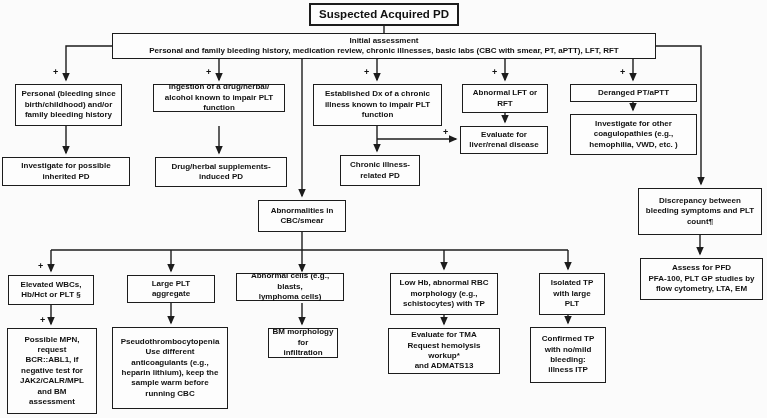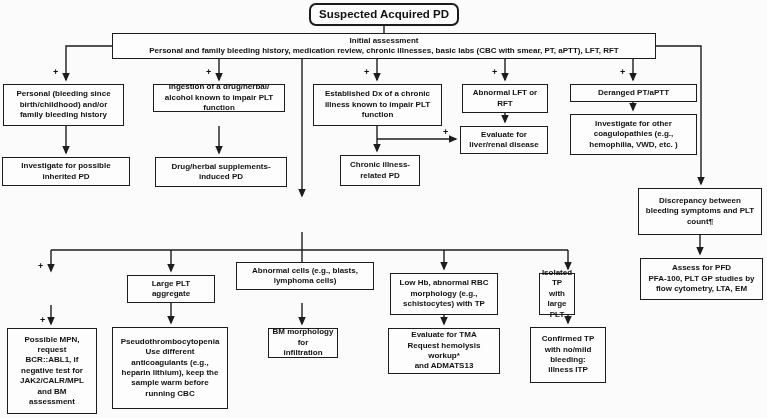--- a/index.html
+++ b/index.html
@@ -2,21 +2,21 @@
 <html><head>
 <meta charset="utf-8">
 <style>
   html,body{margin:0;padding:0;background:#fbfbfb;}
   #stage{position:relative;width:767px;height:418px;background:#fbfbfb;overflow:hidden;
          font-family:"Liberation Sans", sans-serif;color:#111;}
   .node{position:absolute;border:1.5px solid #1c1c1c;background:#fdfdfd;
         display:flex;align-items:center;justify-content:center;text-align:center;
         white-space:pre-line;font-size:8px;line-height:1.3;padding:2px 3px;
         box-sizing:border-box;font-weight:bold;}
-  .title-node{font-weight:700;font-size:11.5px;border-width:2px;white-space:nowrap;border-radius:7px;}
+  .title-node{font-weight:700;font-size:11.5px;border-width:2px;white-space:nowrap;}
   .plus{position:absolute;font-size:9px;font-weight:700;line-height:1;}
   svg.wires{position:absolute;left:0;top:0;pointer-events:none;}
 </style>
 </head>
 <body>
 
 <div id="stage">
 
   <svg class="wires" width="767" height="418" viewBox="0 0 767 418">
     <defs>
@@ -69,21 +69,21 @@
   <span class="plus" style="left:620px;top:68px">+</span>
   <span class="plus" style="left:443px;top:128px">+</span>
   <span class="plus" style="left:38px;top:262px">+</span>
   <span class="plus" style="left:40px;top:316px">+</span>
 
   <div class="node title-node" style="left:309px;top:3px;width:150px;height:23px">Suspected Acquired PD</div>
 
   <div class="node" style="left:112px;top:33px;width:544px;height:26px">Initial assessment
 Personal and family bleeding history, medication review, chronic illnesses, basic labs (CBC with smear, PT, aPTT), LFT, RFT</div>
 
-  <div class="node" style="left:3px;top:84px;width:121px;height:42px">Personal (bleeding since
+  <div class="node" style="left:15px;top:84px;width:107px;height:42px">Personal (bleeding since
 birth/childhood) and/or
 family bleeding history</div>
   <div class="node" style="left:153px;top:84px;width:132px;height:28px">Ingestion of a drug/herbal/
 alcohol known to impair PLT
 function</div>
   <div class="node" style="left:313px;top:84px;width:129px;height:42px">Established Dx of a chronic
 illness known to impair PLT
 function</div>
   <div class="node" style="left:462px;top:84px;width:86px;height:29px">Abnormal LFT or
 RFT</div>
@@ -94,35 +94,39 @@
   <div class="node" style="left:155px;top:157px;width:132px;height:30px">Drug/herbal supplements-
 induced PD</div>
   <div class="node" style="left:460px;top:126px;width:88px;height:28px">Evaluate for
 liver/renal disease</div>
   <div class="node" style="left:340px;top:155px;width:80px;height:31px">Chronic illness-
 related PD</div>
   <div class="node" style="left:570px;top:114px;width:127px;height:41px">Investigate for other
 coagulopathies (e.g.,
 hemophilia, VWD, etc. )</div>
 
+  <div class="node" style="left:258px;top:200px;width:88px;height:32px">Abnormalities in
+CBC/smear</div>
   <div class="node" style="left:638px;top:188px;width:124px;height:47px">Discrepancy between
 bleeding symptoms and PLT
 count¶</div>
   <div class="node" style="left:640px;top:258px;width:123px;height:42px">Assess for PFD
 PFA-100, PLT GP studies by
 flow cytometry, LTA, EM</div>
 
+  <div class="node" style="left:8px;top:275px;width:86px;height:30px">Elevated WBCs,
+Hb/Hct or PLT §</div>
   <div class="node" style="left:127px;top:275px;width:88px;height:28px">Large PLT
 aggregate</div>
-  <div class="node" style="left:236px;top:262px;width:138px;height:28px">Abnormal cells (e.g., blasts,
+  <div class="node" style="left:236px;top:273px;width:108px;height:28px">Abnormal cells (e.g., blasts,
 lymphoma cells)</div>
   <div class="node" style="left:390px;top:273px;width:108px;height:42px">Low Hb, abnormal RBC
 morphology (e.g.,
 schistocytes) with TP</div>
-  <div class="node" style="left:539px;top:273px;width:36px;height:42px">Isolated TP
+  <div class="node" style="left:539px;top:273px;width:66px;height:42px">Isolated TP
 with large
 PLT</div>
 
   <div class="node" style="left:7px;top:328px;width:90px;height:86px">Possible MPN,
 request
 BCR::ABL1, if
 negative test for
 JAK2/CALR/MPL
 and BM
 assessment</div>

